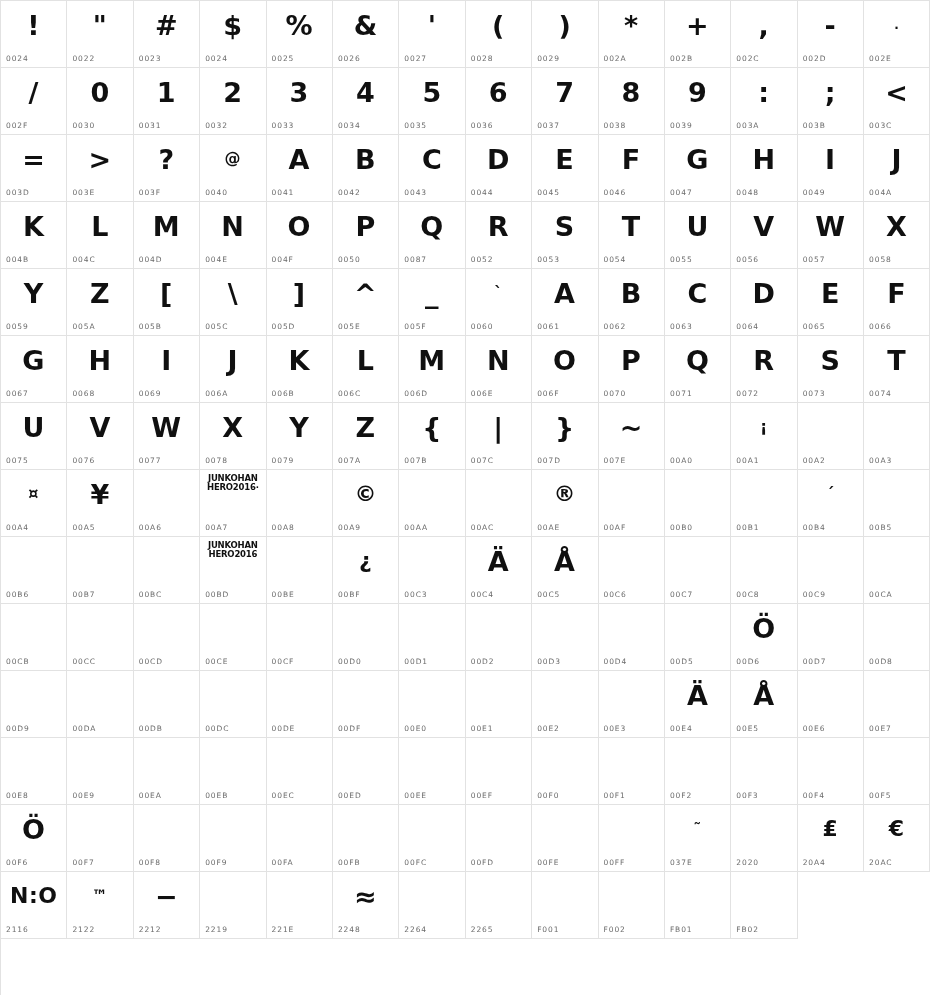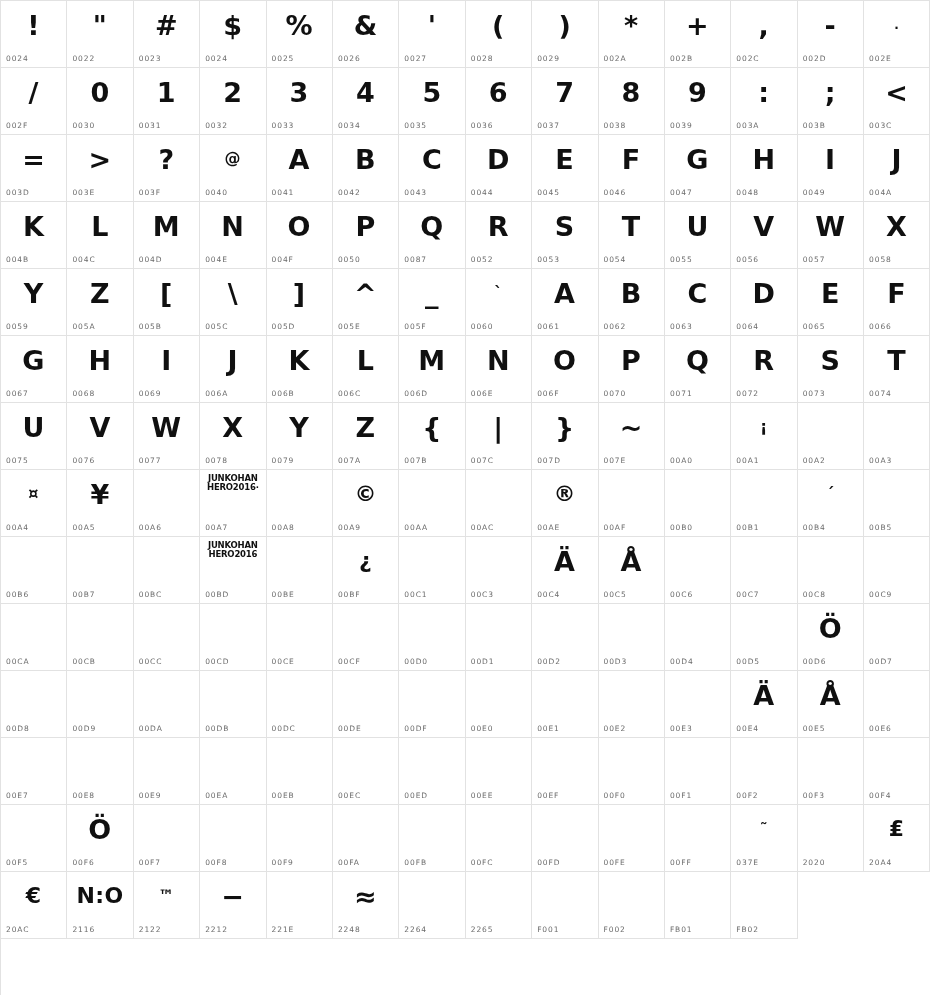--- a/index.html
+++ b/index.html
@@ -561,24 +561,20 @@
       <div class="cell">
         <div class="glyph"></div>
         <div class="code">00BE</div>
       </div>
       <div class="cell">
         <div class="glyph wide">¿</div>
         <div class="code">00BF</div>
       </div>
       <div class="cell">
         <div class="glyph"></div>
-        <div class="code">00C1</div>
-      </div>
-      <div class="cell">
-        <div class="glyph"></div>
         <div class="code">00C3</div>
       </div>
       <div class="cell">
         <div class="glyph">Ä</div>
         <div class="code">00C4</div>
       </div>
       <div class="cell">
         <div class="glyph">Å</div>
         <div class="code">00C5</div>
       </div>
@@ -830,20 +826,24 @@
         <div class="glyph wide">N:O</div>
         <div class="code">2116</div>
       </div>
       <div class="cell">
         <div class="glyph small">™</div>
         <div class="code">2122</div>
       </div>
       <div class="cell">
         <div class="glyph">−</div>
         <div class="code">2212</div>
+      </div>
+      <div class="cell">
+        <div class="glyph"></div>
+        <div class="code">2219</div>
       </div>
       <div class="cell">
         <div class="glyph"></div>
         <div class="code">221E</div>
       </div>
       <div class="cell">
         <div class="glyph">≈</div>
         <div class="code">2248</div>
       </div>
       <div class="cell">

